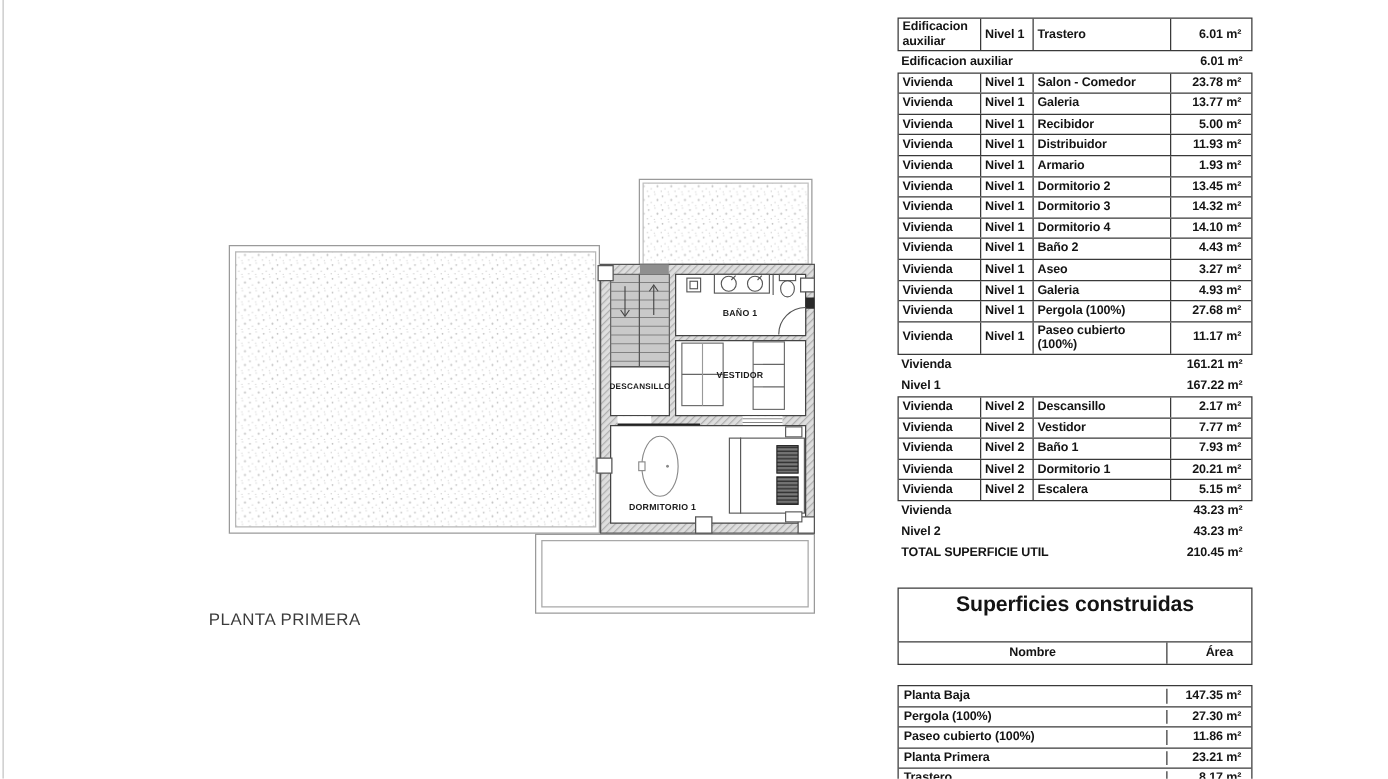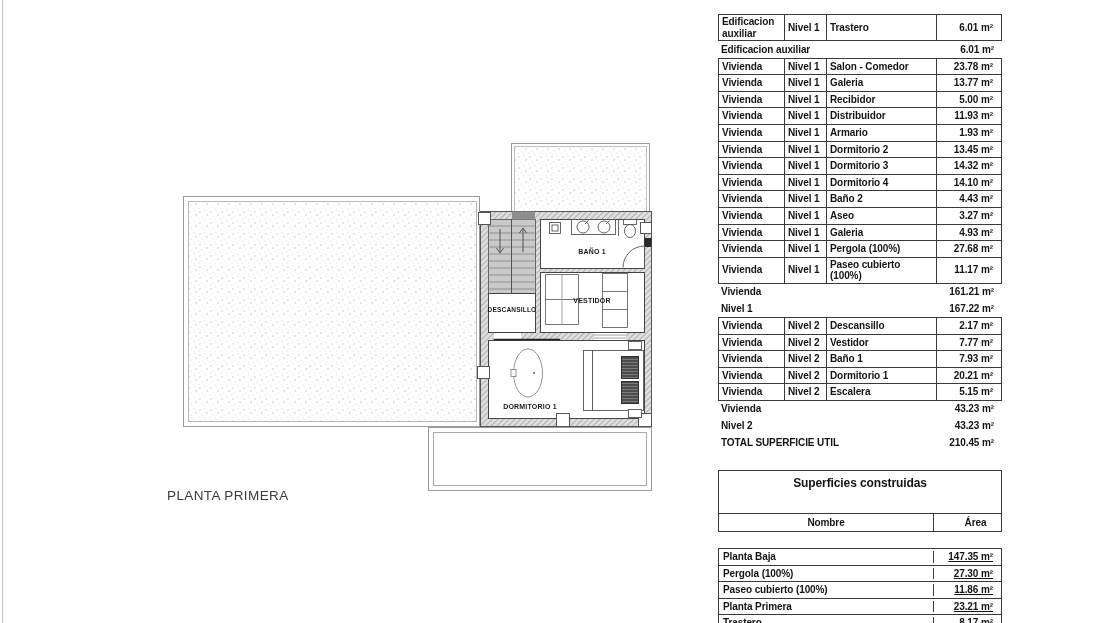--- a/index.html
+++ b/index.html
@@ -29,30 +29,30 @@
   .c1{width:42px;border-left:1px solid #3a3a3a;align-self:stretch;display:flex;align-items:center;}
   .c2{width:110px;border-left:1px solid #3a3a3a;align-self:stretch;display:flex;align-items:center;}
   .c3{flex:1;border-left:1px solid #3a3a3a;align-self:stretch;display:flex;align-items:center;
       justify-content:flex-end;padding-right:8px;}
   .srow{display:flex;justify-content:space-between;align-items:center;min-height:16.6px;
         padding:0 8px 0 3px;box-sizing:border-box;}
 
   .t1{left:718px;top:14px;}
   .t2{left:718px;top:470px;}
   .t2-head{border:1px solid #3a3a3a;background:#fff;}
-  .t2-title{height:26px;display:flex;align-items:center;justify-content:center;font-size:12px;}
+  .t2-title{height:26px;display:flex;align-items:center;justify-content:center;font-size:17px;}
   .t2-cols{display:flex;border-top:1px solid #3a3a3a;height:17px;margin-top:16px;}
   .t2-col-name{width:214px;display:flex;align-items:center;justify-content:center;}
   .t2-col-area{flex:1;border-left:1px solid #3a3a3a;display:flex;align-items:center;justify-content:center;padding-left:16px;}
   .t2-body{margin-top:16px;border:1px solid #3a3a3a;background:#fff;}
   .b-row{display:flex;align-items:center;min-height:15.6px;}
   .b-row + .b-row{border-top:1px solid #3a3a3a;}
   .b-name{width:214px;display:flex;align-items:center;padding-left:4px;box-sizing:border-box;}
   .b-area{flex:1;border-left:1px solid #3a3a3a;display:flex;align-items:center;
-          justify-content:flex-end;padding-right:8px;text-decoration:underline;}
+          justify-content:flex-end;padding-right:8px;}
 </style>
 </head>
 <body>
 
 <div class="edge-line"></div>
 
 <div class="plan">
   <svg width="600" height="375" viewBox="70 130 600 375">
     <defs>
       <pattern id="stipple" width="11" height="11" patternUnits="userSpaceOnUse">

